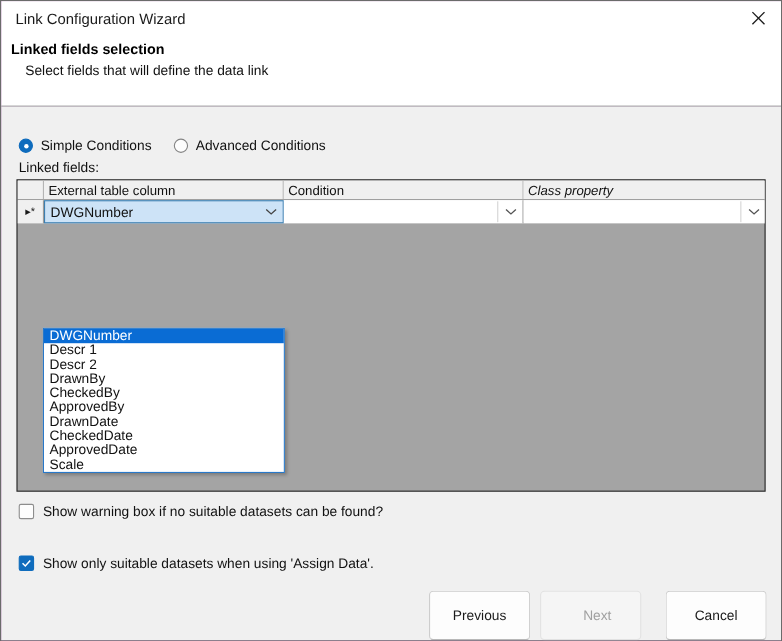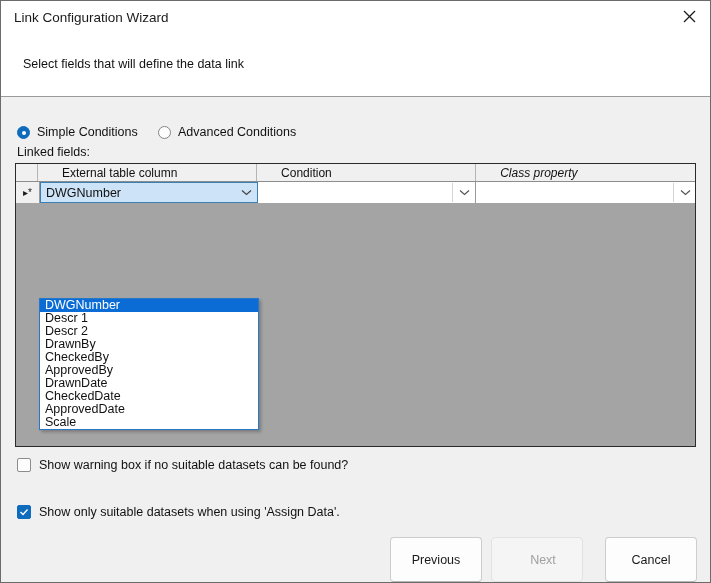--- a/index.html
+++ b/index.html
@@ -159,21 +159,20 @@
   }
   #grid-header {
     position: absolute;
     left: 0; top: 0;
     width: 681px;
     height: 18px;
     display: flex;
     background: #f0f0f0;
     border-bottom: 1px solid #8d8d8d;
     box-sizing: border-box;
-    gap: 20px;
   }
   .hcell {
     box-sizing: border-box;
     border-right: 1px solid #b4b4b4;
     background: #f0f0f0;
     padding: 1px 0 0 4px;
     font-size: 12px;
     color: #111;
     line-height: 16px;
     overflow: hidden;
@@ -351,20 +350,21 @@
   <div id="titlebar">
     <div id="title-text">Link Configuration Wizard</div>
 
     <div id="close-button">
       <svg width="13" height="13" viewBox="0 0 13 13" aria-hidden="true">
         <line x1="1" y1="1" x2="12" y2="12" stroke="#1a1a1a" stroke-width="1.2"></line>
         <line x1="12" y1="1" x2="1" y2="12" stroke="#1a1a1a" stroke-width="1.2"></line>
       </svg>
     </div>
 
+    <div id="header-title">Linked fields selection</div>
     <div id="header-sub">Select fields that will define the data link</div>
   </div>
 
   <div id="body">
 
     <div class="radio-row">
       <div class="radio-opt" id="radio-simple">
         <span class="radio-mark on"></span>
         <span class="radio-label">Simple Conditions</span>
       </div>

